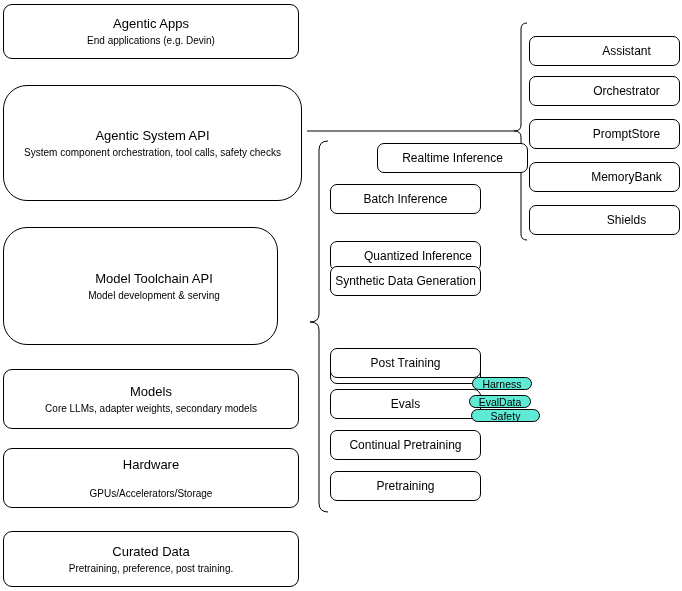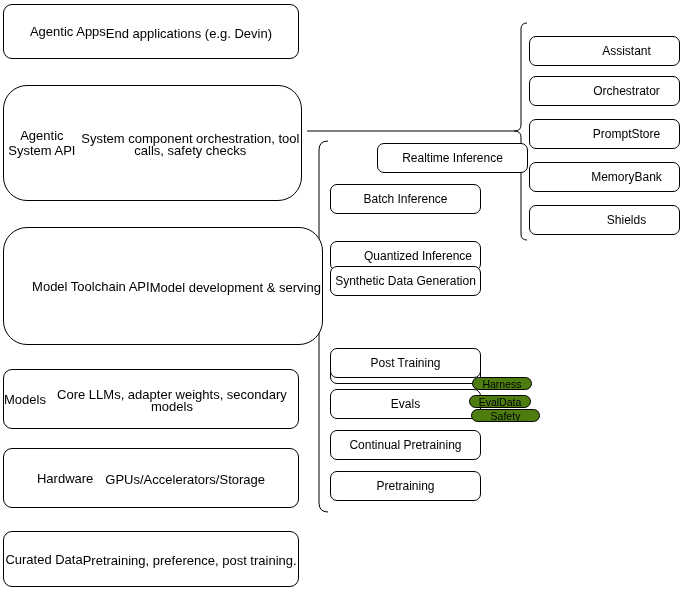--- a/index.html
+++ b/index.html
@@ -3,30 +3,30 @@
 <meta charset="utf-8">
 <style>
   html,body{margin:0;padding:0;background:#ffffff;}
   .canvas{
     position:relative;width:682px;height:591px;background:#ffffff;
     font-family:"Liberation Sans",sans-serif;color:#000;overflow:hidden;
   }
   .overlay{position:absolute;left:0;top:0;width:682px;height:591px;z-index:1;}
   .box{
     position:absolute;box-sizing:border-box;border:1px solid #000;background:#fff;
-    display:flex;align-items:center;justify-content:center;
+    display:flex;flex-direction:column;align-items:center;justify-content:center;
     text-align:center;z-index:2;
   }
   .lbox{left:3px;}
   .ltitle{font-size:13px;line-height:15px;}
-  .lsub{font-size:13px;line-height:12px;margin-top:4px;}
+  .lsub{font-size:10px;line-height:12px;margin-top:4px;}
   .mbox{left:330px;width:151px;height:30px;border-radius:7px;font-size:12px;}
   .rbox{left:529px;width:151px;height:30px;border-radius:7px;font-size:12px;padding-left:44px;}
   .pill{
-    position:absolute;box-sizing:border-box;border:1px solid #000;background:#4d7c0f;
+    position:absolute;box-sizing:border-box;border:1px solid #000;background:#5eead4;
     border-radius:8px;display:flex;align-items:center;justify-content:center;
     font-size:10.5px;z-index:3;
   }
 </style>
 </head>
 <body>
 
 <div class="canvas">
 
   <svg class="overlay" viewBox="0 0 682 591">
@@ -38,21 +38,21 @@
   <div class="box lbox" style="top:4px;width:296px;height:55px;border-radius:9px;">
     <div class="ltitle">Agentic Apps</div>
     <div class="lsub">End applications (e.g. Devin)</div>
   </div>
 
   <div class="box lbox" style="top:85px;width:299px;height:116px;border-radius:24px;">
     <div class="ltitle">Agentic System API</div>
     <div class="lsub">System component orchestration, tool calls, safety checks</div>
   </div>
 
-  <div class="box lbox" style="top:227px;width:320px;height:118px;border-radius:24px;padding-left:27px;">
+  <div class="box lbox" style="top:227px;width:275px;height:118px;border-radius:24px;padding-left:27px;">
     <div class="ltitle">Model Toolchain API</div>
     <div class="lsub">Model development &amp; serving</div>
   </div>
 
   <div class="box lbox" style="top:369px;width:296px;height:60px;border-radius:9px;">
     <div class="ltitle">Models</div>
     <div class="lsub">Core LLMs, adapter weights, secondary models</div>
   </div>
 
   <div class="box lbox" style="top:448px;width:296px;height:60px;border-radius:9px;gap:12px;">

